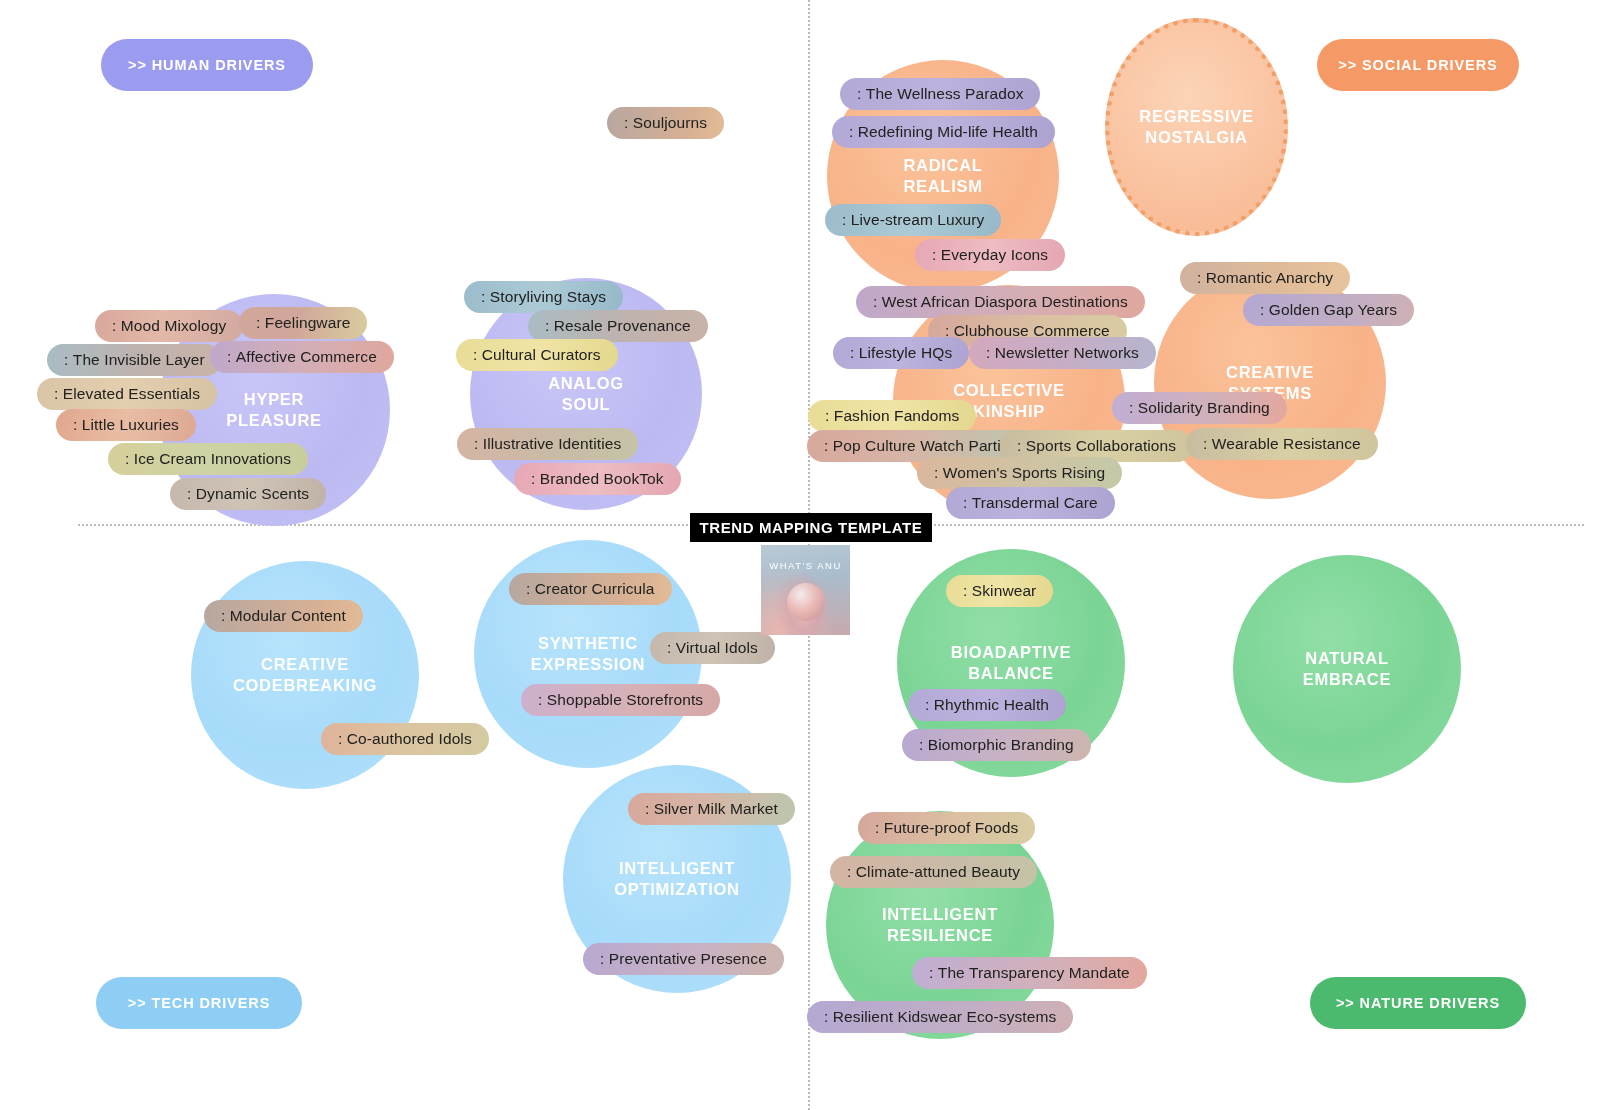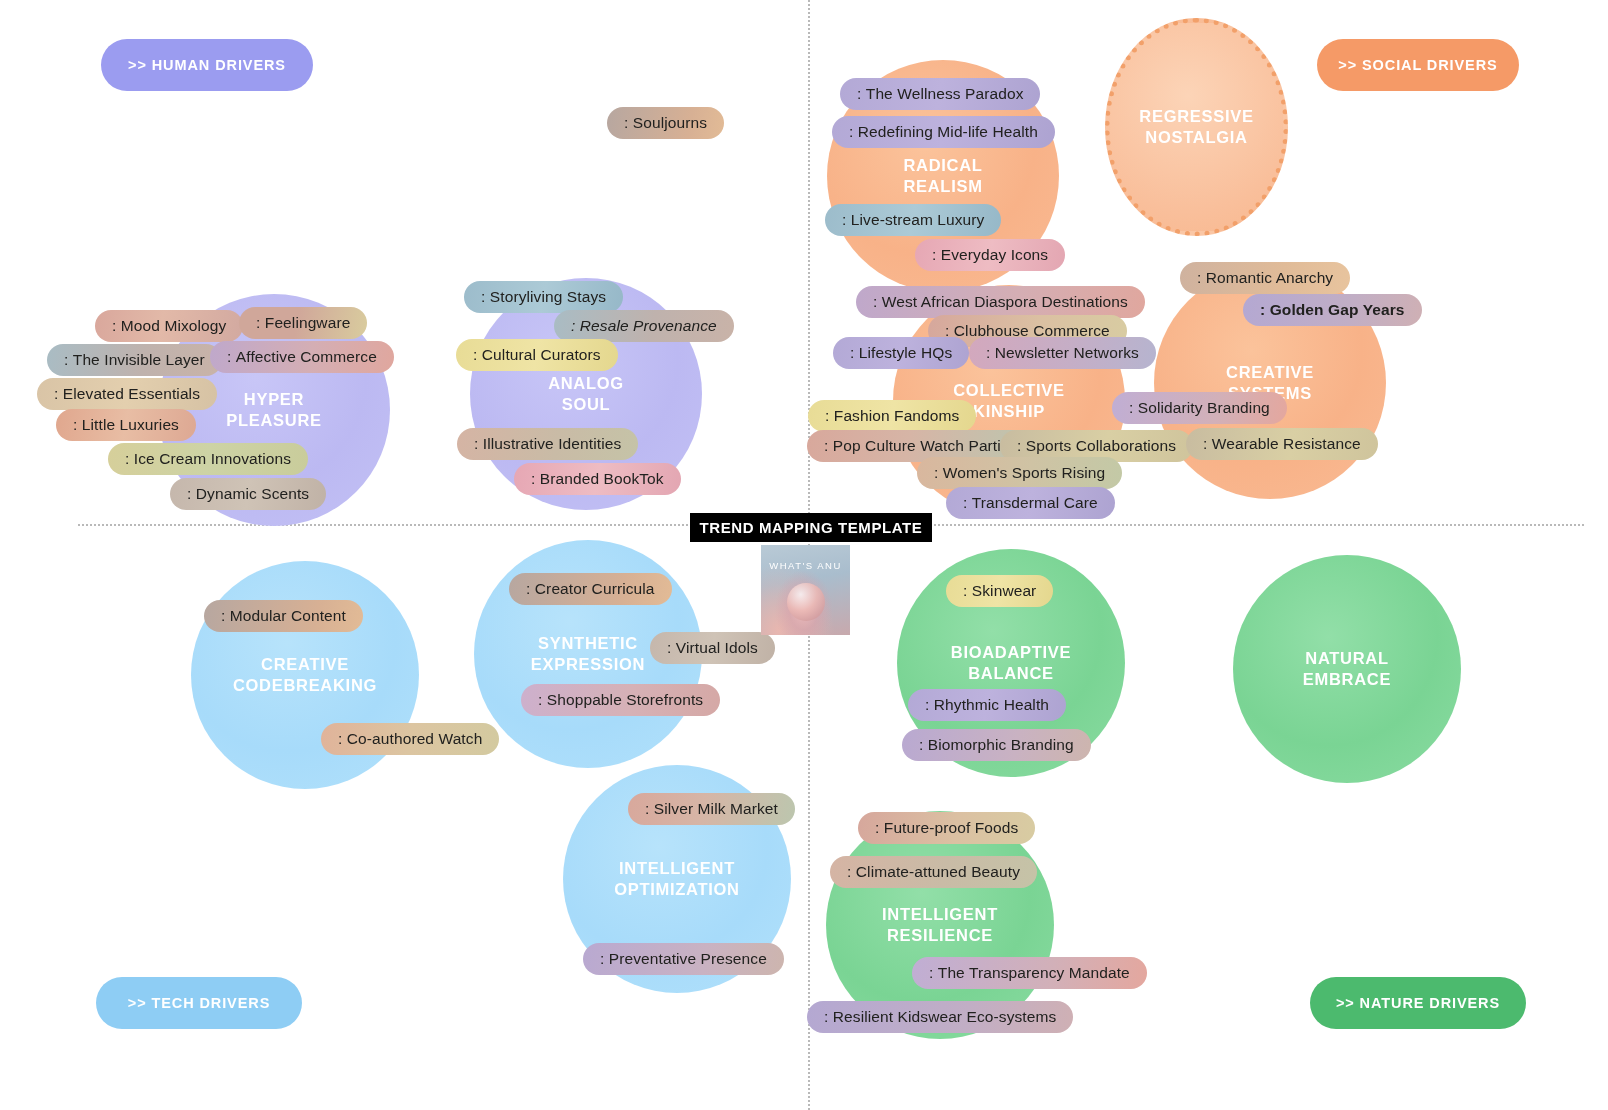--- a/index.html
+++ b/index.html
@@ -228,47 +228,47 @@
   <div class="tag t-slate" style="left:47px;  top:344px;">The Invisible Layer</div>
   <div class="tag t-mix6" style="left:210px; top:341px;">Affective Commerce</div>
   <div class="tag t-sand" style="left:37px;  top:378px;">Elevated Essentials</div>
   <div class="tag t-peach" style="left:56px;  top:409px;">Little Luxuries</div>
   <div class="tag t-olive" style="left:108px; top:443px;">Ice Cream Innovations</div>
   <div class="tag t-taupe" style="left:170px; top:478px;">Dynamic Scents</div>
 
   <div class="tag t-mix2" style="left:607px; top:107px;">Souljourns</div>
 
   <div class="tag t-blue" style="left:464px; top:281px;">Storyliving Stays</div>
-  <div class="tag t-slate" style="left:554px; top:310px;font-style:italic;">Resale Provenance</div>
+  <div class="tag t-slate" style="left:528px; top:310px;">Resale Provenance</div>
   <div class="tag t-yellow" style="left:456px; top:339px;">Cultural Curators</div>
   <div class="tag t-mix8" style="left:457px; top:428px;">Illustrative Identities</div>
   <div class="tag t-pink" style="left:514px; top:463px;">Branded BookTok</div>
 
   <div class="tag t-lilac" style="left:840px; top:78px;">The Wellness Paradox</div>
   <div class="tag t-lilac" style="left:832px; top:116px;">Redefining Mid-life Health</div>
   <div class="tag t-blue" style="left:825px; top:204px;">Live-stream Luxury</div>
   <div class="tag t-pink" style="left:915px; top:239px;">Everyday Icons</div>
 
   <div class="tag t-mix6" style="left:856px; top:286px;">West African Diaspora Destinations</div>
   <div class="tag t-mix3" style="left:928px; top:315px;">Clubhouse Commerce</div>
   <div class="tag t-lilac" style="left:833px; top:337px;">Lifestyle HQs</div>
   <div class="tag t-mix7" style="left:969px; top:337px;">Newsletter Networks</div>
   <div class="tag t-yellow" style="left:808px; top:400px;">Fashion Fandoms</div>
   <div class="tag t-mix5" style="left:807px; top:430px;">Pop Culture Watch Parties</div>
   <div class="tag t-mix9" style="left:1000px; top:430px;">Sports Collaborations</div>
   <div class="tag t-mix11" style="left:917px; top:457px;">Women's Sports Rising</div>
   <div class="tag t-lilac" style="left:946px; top:487px;">Transdermal Care</div>
 
   <div class="tag t-mix4" style="left:1180px; top:262px;">Romantic Anarchy</div>
-  <div class="tag t-mix10" style="left:1243px; top:294px;font-weight:bold;">Golden Gap Years</div>
+  <div class="tag t-mix10" style="left:1243px; top:294px;">Golden Gap Years</div>
   <div class="tag t-mix12" style="left:1112px; top:392px;">Solidarity Branding</div>
   <div class="tag t-mix9" style="left:1186px; top:428px;">Wearable Resistance</div>
 
   <div class="tag t-mix2" style="left:204px; top:600px;">Modular Content</div>
-  <div class="tag t-mix15" style="left:321px; top:723px;">Co-authored Watch</div>
+  <div class="tag t-mix15" style="left:321px; top:723px;">Co-authored Idols</div>
 
   <div class="tag t-mix2" style="left:509px; top:573px;">Creator Curricula</div>
   <div class="tag t-taupe" style="left:650px; top:632px;">Virtual Idols</div>
   <div class="tag t-mix13" style="left:521px; top:684px;">Shoppable Storefronts</div>
 
   <div class="tag t-mix5" style="left:628px; top:793px;">Silver Milk Market</div>
   <div class="tag t-mix14" style="left:583px; top:943px;">Preventative Presence</div>
 
   <div class="tag t-yellow" style="left:946px; top:575px;">Skinwear</div>
   <div class="tag t-lilac" style="left:908px; top:689px;">Rhythmic Health</div>

